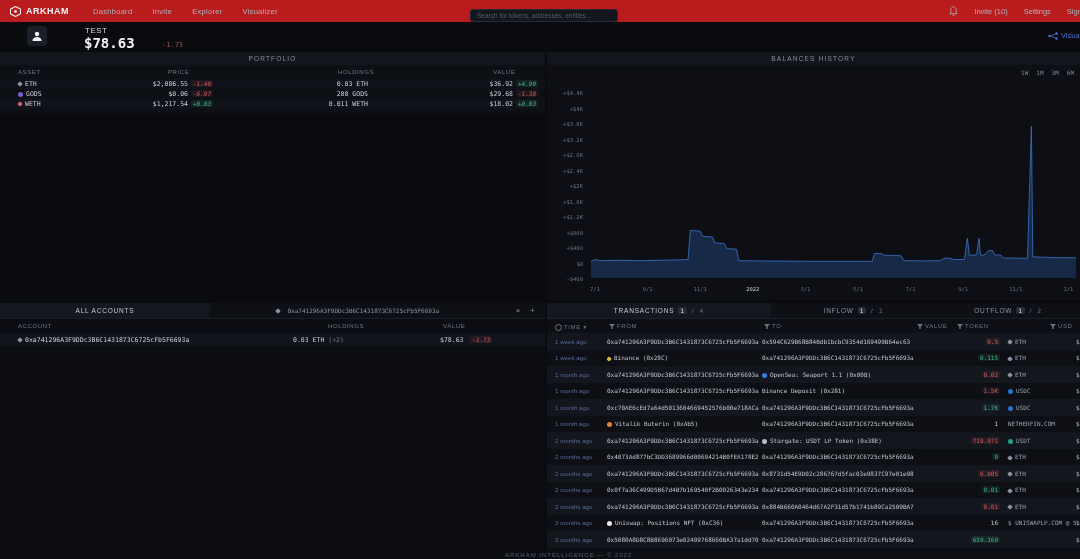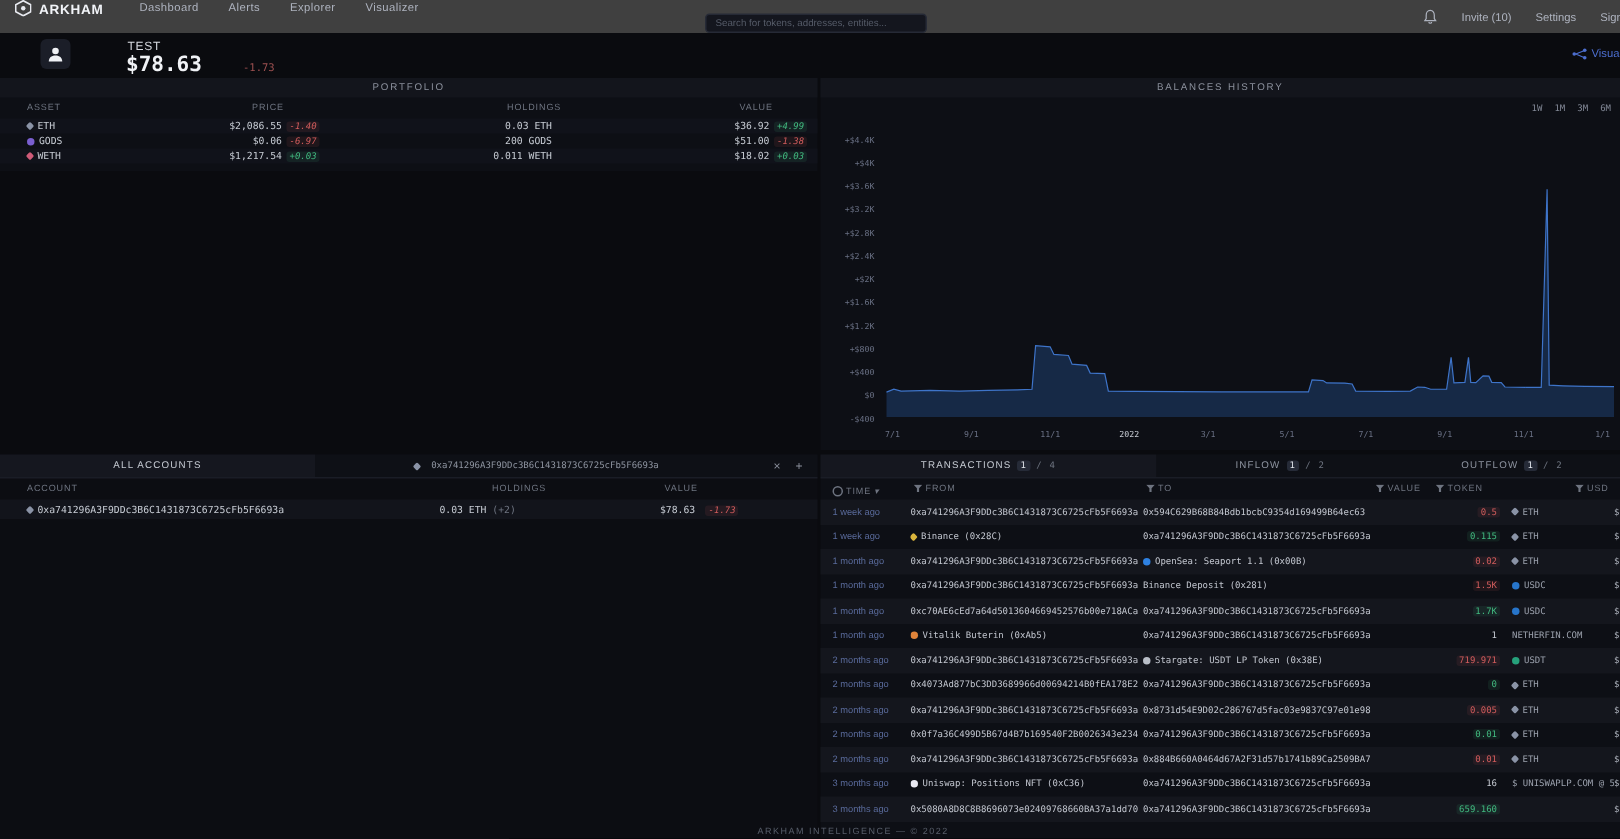--- a/index.html
+++ b/index.html
@@ -1,20 +1,20 @@
 <!DOCTYPE html>
 <html><head>
 <meta charset="utf-8">
 <style>
   html,body{margin:0;padding:0;background:#07080c;}
   #app{position:relative;width:1080px;height:559px;overflow:hidden;background:#0a0b0f;
        font-family:"Liberation Sans",sans-serif;color:#c7ccd4;}
   
-  #nav{position:absolute;left:0;top:0;width:1080px;height:22px;background:#404040;
-       border-bottom:1px solid #121420;display:flex;align-items:flex-start;}
+  #nav{position:absolute;left:0;top:0;width:1080px;height:22px;background:#b91c1c;
+       border-bottom:1px solid #121420;display:flex;align-items:center;}
   #brand{display:flex;align-items:center;gap:5px;margin-left:10px;}
   #brand b{font-size:9px;letter-spacing:.5px;color:#f2f4f8;}
   #nav-menu{display:flex;gap:20px;margin-left:24px;}
   .nav-item{font-size:7.5px;color:#aeb3bf;letter-spacing:.3px;cursor:pointer;}
   #search-wrap{position:absolute;left:470px;top:4px;width:148px;height:13px;}
   #search-input{width:100%;height:100%;box-sizing:border-box;background:#14161e;
        border:1px solid #262a36;border-radius:3px;color:#9aa0ab;font-size:6.5px;
        padding:0 6px;font-family:"Liberation Sans",sans-serif;outline:none;}
   #search-input::placeholder{color:#555b68;}
   #nav-right{position:absolute;right:-16px;top:0;height:22px;display:flex;align-items:center;gap:16px;}
@@ -102,21 +102,21 @@
   <div id="nav">
     <div id="brand">
       <svg width="11" height="11" viewBox="0 0 12 12">
         <polygon points="6,0.5 11.5,3.5 11.5,8.5 6,11.5 0.5,8.5 0.5,3.5" fill="none" stroke="#e8eaf0" stroke-width="1.2"></polygon>
         <circle cx="6" cy="6" r="1.6" fill="#e8eaf0"></circle>
       </svg>
       <b>ARKHAM</b>
     </div>
     <div id="nav-menu">
         <span class="nav-item">Dashboard</span>
-        <span class="nav-item">Alerts</span>
+        <span class="nav-item">Invite</span>
         <span class="nav-item">Explorer</span>
         <span class="nav-item">Visualizer</span>
       </div>
     <div id="search-wrap">
       <input id="search-input" placeholder="Search for tokens, addresses, entities..." style="">
     </div>
     <div id="nav-right">
       <svg width="9" height="10" viewBox="0 0 10 11">
         <path d="M5 1 C3 1 2 2.5 2 4.5 L2 7 L1 8.5 L9 8.5 L8 7 L8 4.5 C8 2.5 7 1 5 1 Z" fill="none" stroke="#aeb3bf" stroke-width="0.9"></path>
         <path d="M4 9.5 A1 1 0 0 0 6 9.5" fill="none" stroke="#aeb3bf" stroke-width="0.9"></path>
@@ -165,21 +165,21 @@
           <span><em class="chg down">-1.40</em></span>
           <span class="pr-r">0.03 ETH</span>
           <span class="pr-r">$36.92</span>
           <span><em class="chg up">+4.99</em></span>
         </div>
         <div class="prow">
           <span><i class="tic gods"></i>GODS</span>
           <span class="pr-r">$0.06</span>
           <span><em class="chg down">-6.97</em></span>
           <span class="pr-r">200 GODS</span>
-          <span class="pr-r">$51.00</span>
+          <span class="pr-r">$29.68</span>
           <span><em class="chg down">-1.38</em></span>
         </div>
         <div class="prow">
           <span><i class="tic weth"></i>WETH</span>
           <span class="pr-r">$1,217.54</span>
           <span><em class="chg up">+0.03</em></span>
           <span class="pr-r">0.011 WETH</span>
           <span class="pr-r">$18.02</span>
           <span><em class="chg up">+0.03</em></span>
         </div>

